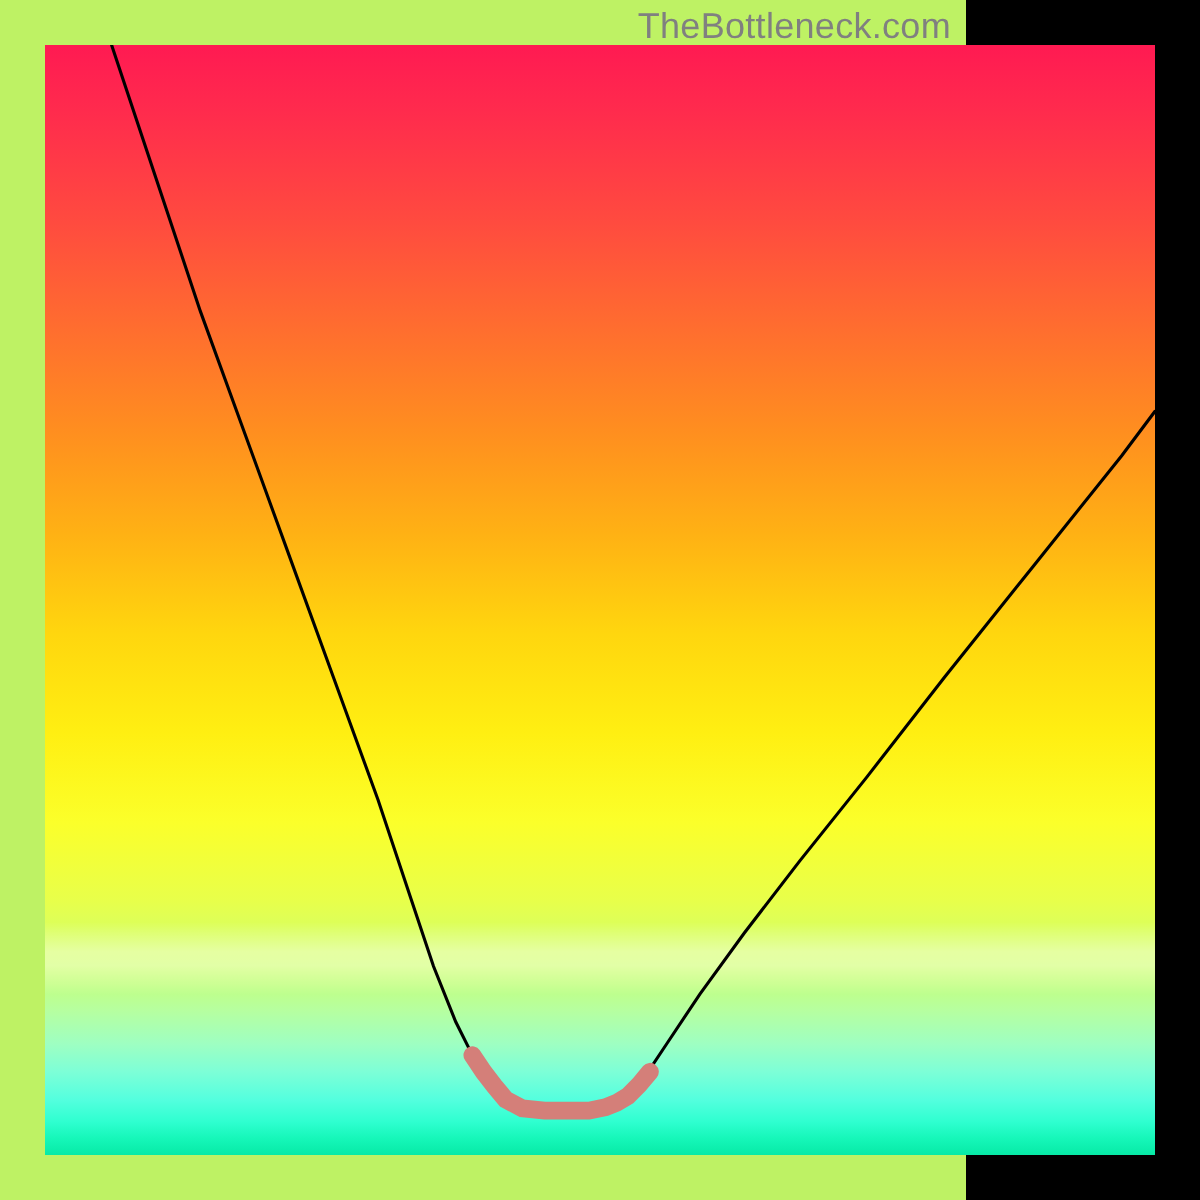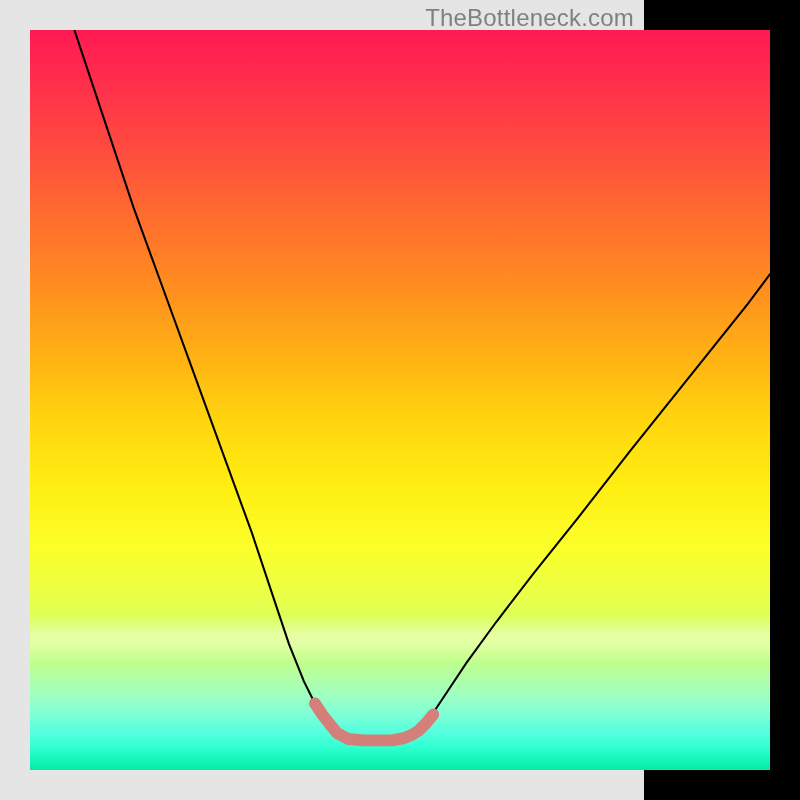--- a/index.html
+++ b/index.html
@@ -8,21 +8,21 @@
     width: 800px;
     height: 800px;
     background: #000;
     font-family: Arial, Helvetica, sans-serif;
     overflow: hidden;
   }
   .frame {
     position: relative;
     width: 644px;
     height: 800px;
-    background: #e5e5e5;
+    background: #bef264;
   }
   .attribution {
     position: absolute;
     top: 4px;
     right: 10px;
     color: #808080;
     font-size: 24px;
     font-weight: 500;
     letter-spacing: 0.2px;
     z-index: 20;

